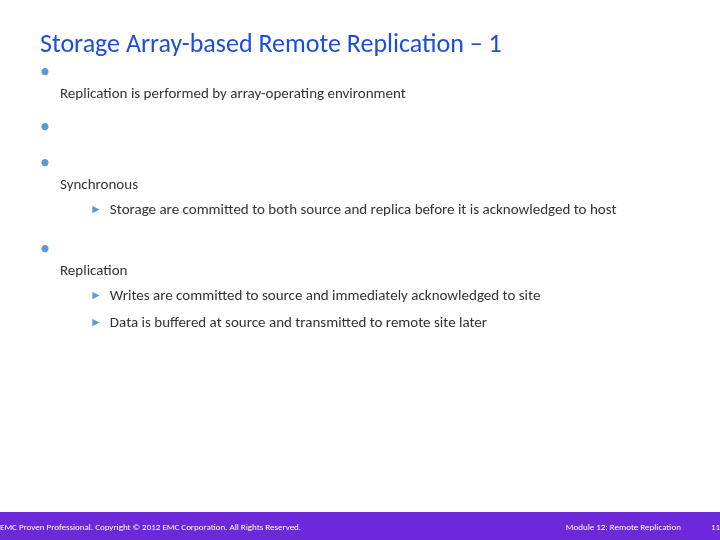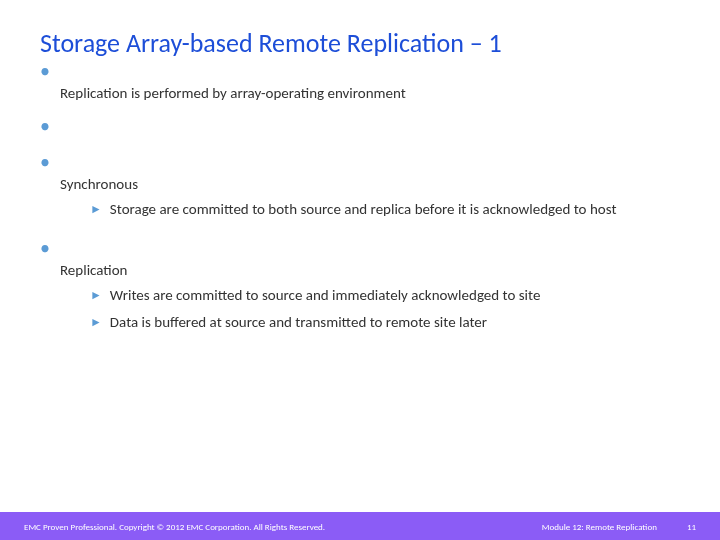--- a/index.html
+++ b/index.html
@@ -84,26 +84,26 @@
       flex: 1;
     }
 
     .indent-wrap {
       flex: 1;
       display: flex;
       flex-direction: column;
     }
 
     .footer {
-      background: #8b5cf6;
+      background: #6d28d9;
       height: 28px;
       display: flex;
       align-items: center;
       justify-content: space-between;
-      padding: 0 24px;
+      padding: 0 0;
     }
 
     .footer-left {
       font-size: 9px;
       color: #ffffff;
     }
 
     .footer-right {
       font-size: 9px;
       color: #ffffff;

